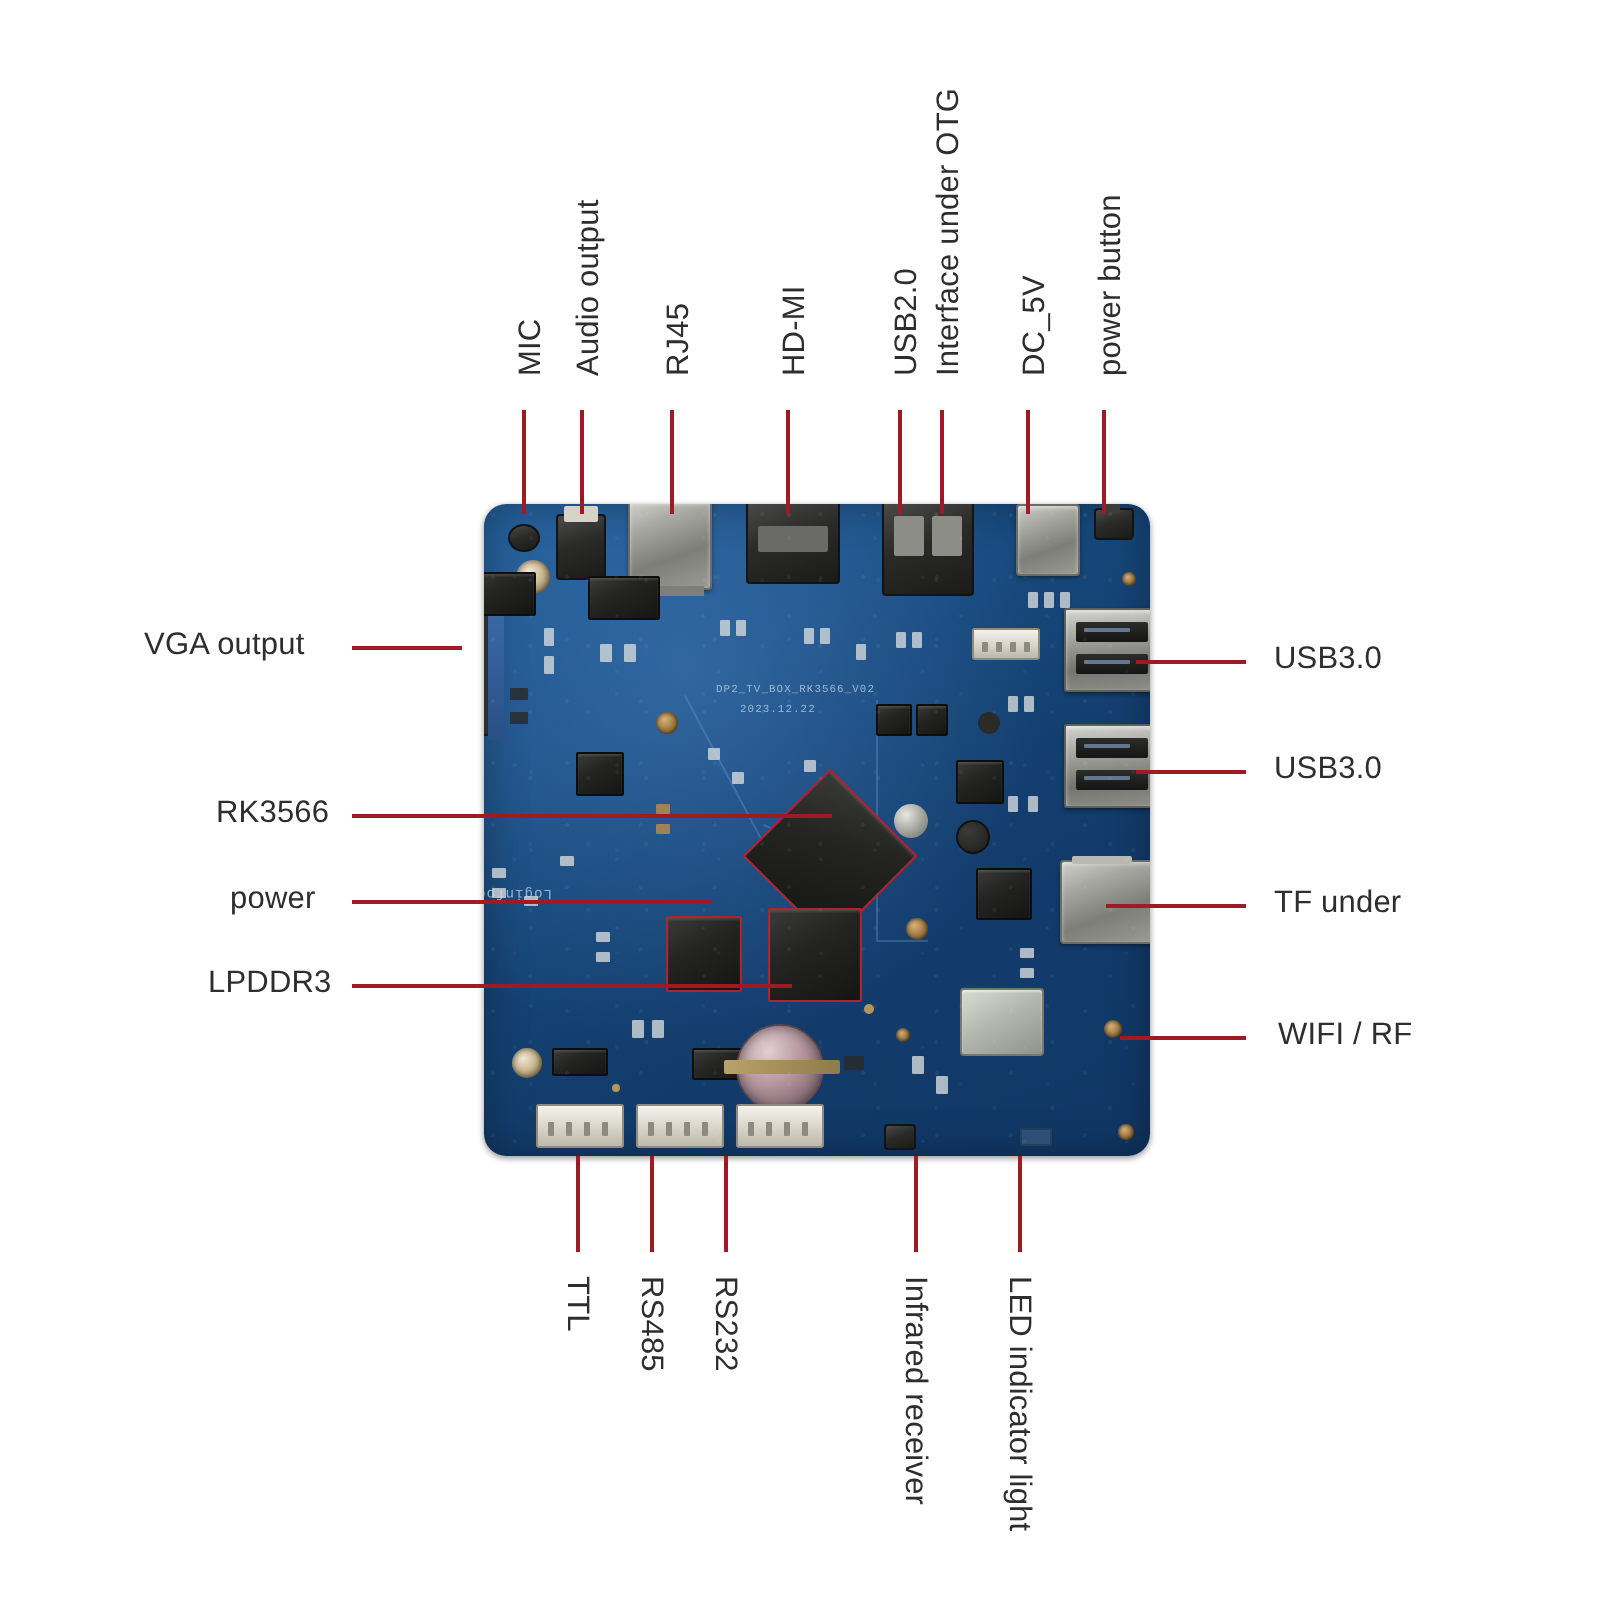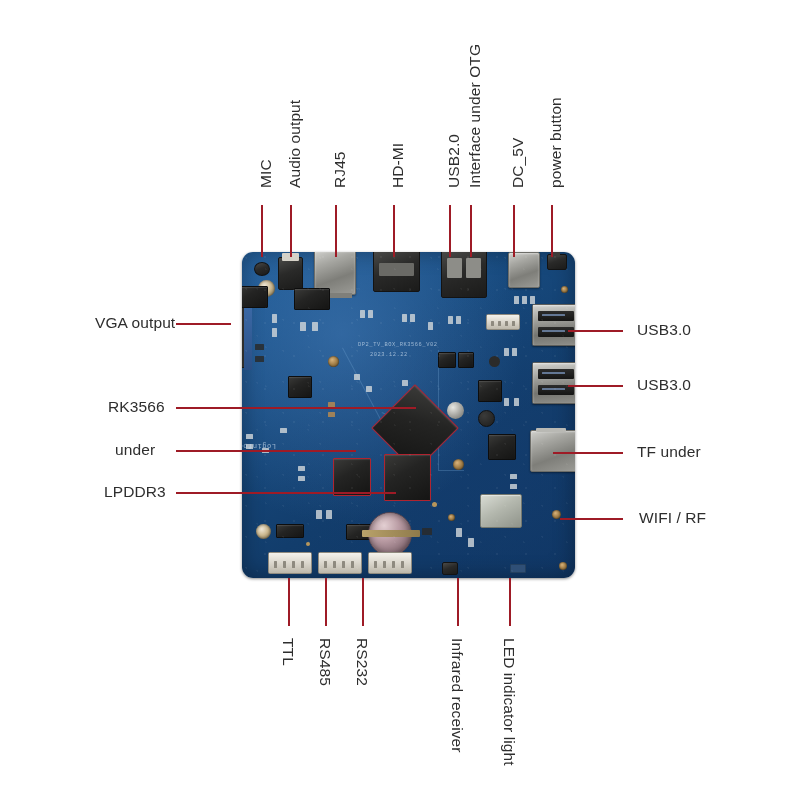--- a/index.html
+++ b/index.html
@@ -289,27 +289,27 @@
   <div class="lead v" style="left:470px;top:205px;height:52px;"></div>
   <div class="lbl up" style="left:467px;top:188px;">Interface under OTG</div>
 
   <div class="lead v" style="left:513px;top:205px;height:52px;"></div>
   <div class="lbl up" style="left:510px;top:188px;">DC_5V</div>
 
   <div class="lead v" style="left:551px;top:205px;height:52px;"></div>
   <div class="lbl up" style="left:548px;top:188px;">power button</div>
 
   <div class="lead h" style="left:176px;top:323px;width:55px;"></div>
-  <div class="lbl" style="left:72px;top:315px;margin-left:23px;">VGA output</div>
+  <div class="lbl" style="left:72px;top:315px;">VGA output</div>
 
   <div class="lead h" style="left:176px;top:407px;width:240px;"></div>
   <div class="lbl" style="left:108px;top:399px;">RK3566</div>
 
   <div class="lead h" style="left:176px;top:450px;width:180px;"></div>
-  <div class="lbl" style="left:115px;top:442px;">under</div>
+  <div class="lbl" style="left:115px;top:442px;">power</div>
 
   <div class="lead h" style="left:176px;top:492px;width:220px;"></div>
   <div class="lbl" style="left:104px;top:484px;">LPDDR3</div>
 
   <div class="lead h" style="left:568px;top:330px;width:55px;"></div>
   <div class="lbl r" style="left:637px;top:322px;">USB3.0</div>
 
   <div class="lead h" style="left:568px;top:385px;width:55px;"></div>
   <div class="lbl r" style="left:637px;top:377px;">USB3.0</div>
 

